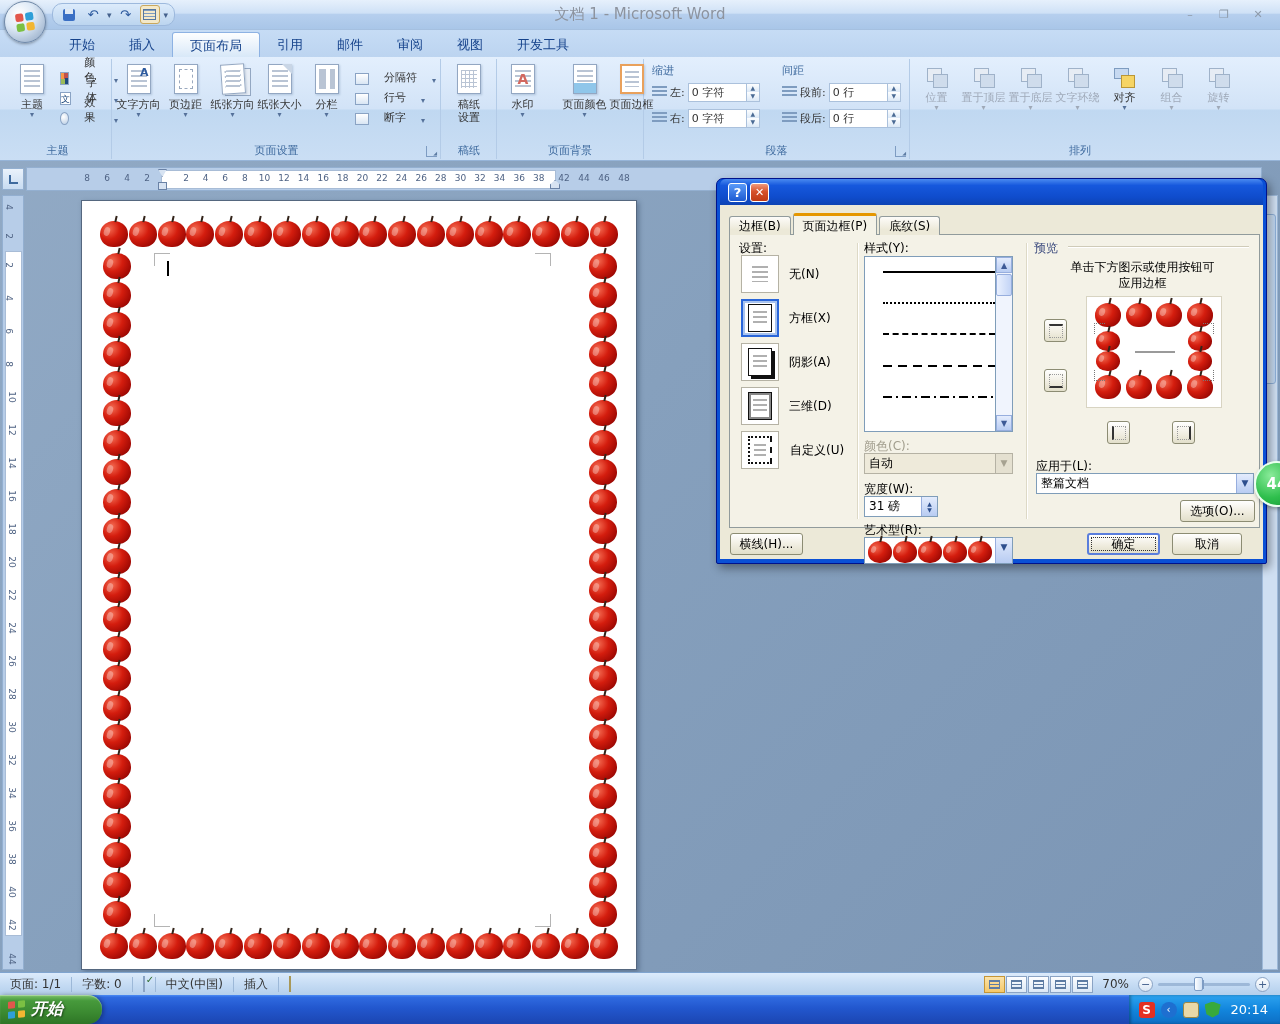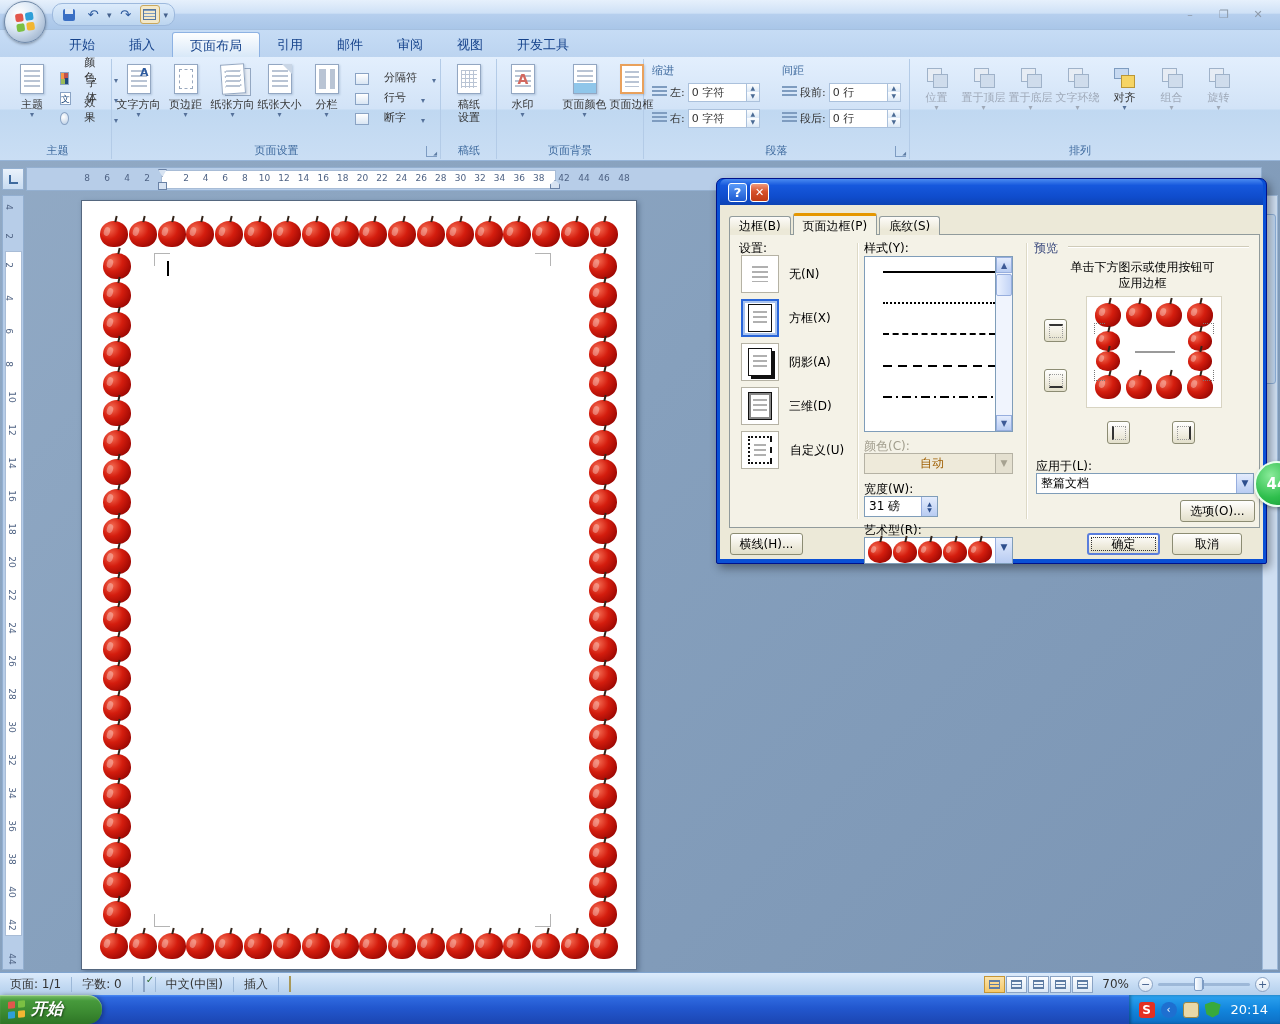--- a/index.html
+++ b/index.html
@@ -181,21 +181,21 @@
 .ls-dotted{border-top:2px dotted #000;}
 .ls-dash-small{border-top:2px dashed #000;}
 .ls-dash-large{background:repeating-linear-gradient(90deg,#000 0 9px,transparent 9px 15px);height:2px;}
 .ls-dash-dot{background:repeating-linear-gradient(90deg,#000 0 9px,transparent 9px 13px,#000 13px 15px,transparent 15px 19px);height:2px;}
 .sbar{position:absolute;right:0;top:0;bottom:0;width:17px;background:#f0f4fd;border-left:1px solid #7f9db9;}
 .sarrbtn{position:absolute;left:0;width:16px;height:16px;background:linear-gradient(180deg,#e4ecfd,#b8ccf2);border:1px solid #97aede;color:#3d5a96;font-size:8px;text-align:center;line-height:15px;}
 .sthumb2{position:absolute;left:0;top:17px;width:16px;height:22px;background:linear-gradient(90deg,#e9f0fe,#c3d4f6);border:1px solid #97aede;border-radius:2px;}
 .combo{position:absolute;height:21px;background:#fff;border:1px solid #7f9db9;display:flex;align-items:center;}
 .combo .ctext{flex:1;font-size:12px;color:#000;padding-left:4px;}
 .combo.dis{background:#eeeada;border-color:#b5b2a4;}
-.combo.dis .ctext{color:#a16207;text-align:center;}
+.combo.dis .ctext{color:#000000;}
 .carr{width:17px;align-self:stretch;background:linear-gradient(180deg,#e4ecfd,#b8ccf2);border-left:1px solid #97aede;color:#2d4f8e;font-size:9px;text-align:center;line-height:19px;}
 .combo.dis .carr{background:#e4e0d0;color:#a6a291;border-left-color:#b5b2a4;}
 .spinw{position:absolute;left:134px;width:74px;height:21px;background:#fff;border:1px solid #7f9db9;display:flex;align-items:center;}
 .spinw .ctext{flex:1;font-size:12px;padding-left:4px;}
 .spinud{width:16px;align-self:stretch;background:linear-gradient(180deg,#e4ecfd,#b8ccf2);border-left:1px solid #97aede;display:flex;flex-direction:column;align-items:center;justify-content:center;color:#2d4f8e;font-size:6px;line-height:6px;}
 .artcombo{position:absolute;left:134px;width:149px;height:27px;}
 .artapples{flex:1;display:flex;align-items:center;justify-content:center;gap:1px;padding-top:3px;}
 .hintline{position:absolute;font-size:12px;color:#000;width:225px;text-align:center;}
 .gline{position:absolute;height:1px;background:#cfcbb8;box-shadow:0 1px 0 #fff;}
 .pvbtn{position:absolute;width:23px;height:23px;background:linear-gradient(180deg,#fff,#f0ede0 60%,#e2dfca);border:1px solid #8c8c73;border-radius:3px;display:flex;align-items:center;justify-content:center;}
@@ -233,20 +233,21 @@
         </span>
       <span class="qdrop">▾</span>
       <span class="qbtn">
           <span>↷</span>
         </span>
       <span class="qbtn pressed">
           <span class="gridic"></span>
         </span>
       <span class="qdrop">▾</span>
     </div>
+    <div class="win-title">文档 1 - Microsoft Word</div>
     <div class="winctl">
       <span>–</span>
       <span>❐</span>
       <span>✕</span>
     </div>
   </div>
   <div class="office-btn">
     <span class="office-logo">
         <i></i>
         <i></i>

